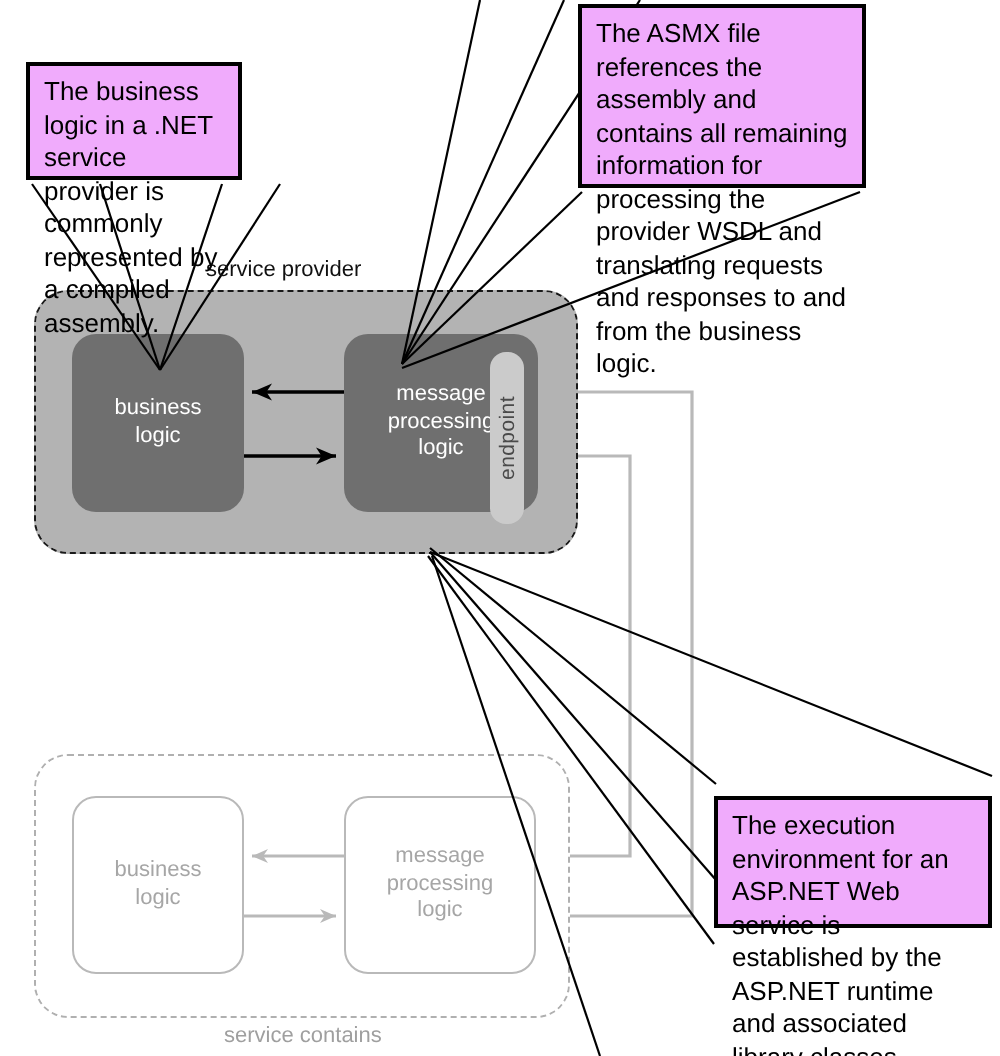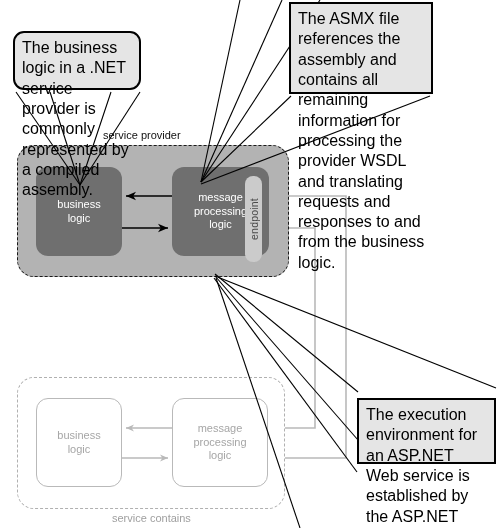--- a/index.html
+++ b/index.html
@@ -109,30 +109,30 @@
     color: #111111;
   }
   #label-service-requestor {
     left: 112px; top: 512px;
     color: #9f9f9f;
   }
 
   
   .note {
     position: absolute;
-    background: #e5e5e5;
+    background: #f0abfc;
     border: 2px solid #000000;
     box-sizing: border-box;
-    font-size: 16px;
+    font-size: 13px;
     color: #000000;
     line-height: 1.27;
     padding: 5px 6px 4px 7px;
     z-index: 5;
   }
-  #note-business-logic { left: 13px;  top: 31px;  width: 128px; height: 59px; border-radius: 11px; }
+  #note-business-logic { left: 13px;  top: 31px;  width: 108px; height: 59px; }
   #note-asmx           { left: 289px; top: 2px;   width: 144px; height: 92px; }
   #note-execution-env  { left: 357px; top: 398px; width: 139px; height: 66px; }
 </style>
 </head>
 <body>
 
 <div id="diagram-root">
 
   <svg class="layer" viewBox="0 0 500 528" preserveAspectRatio="none">
     <defs>

